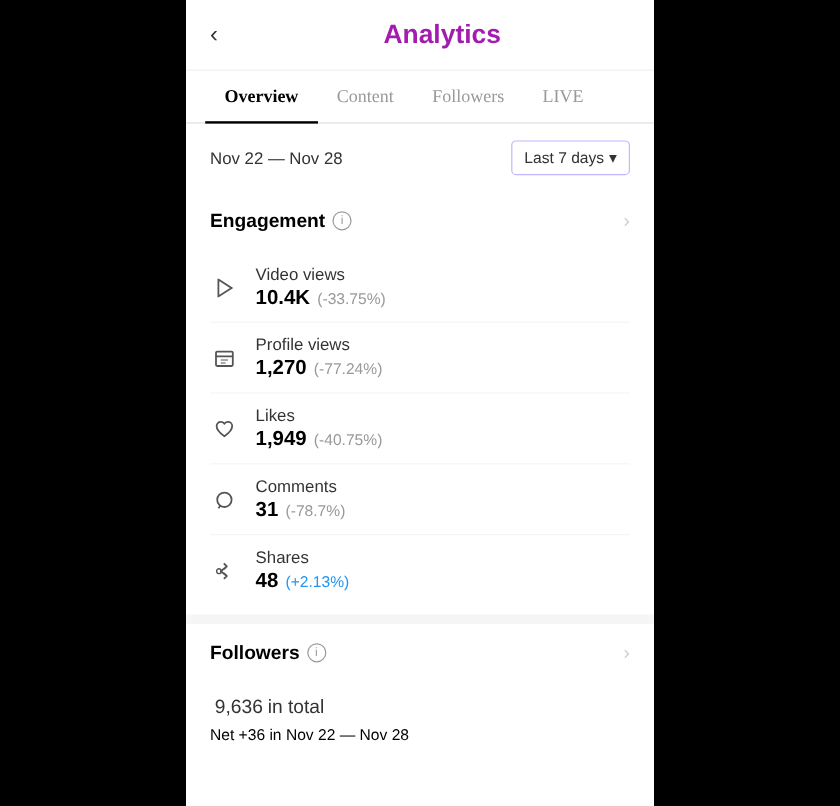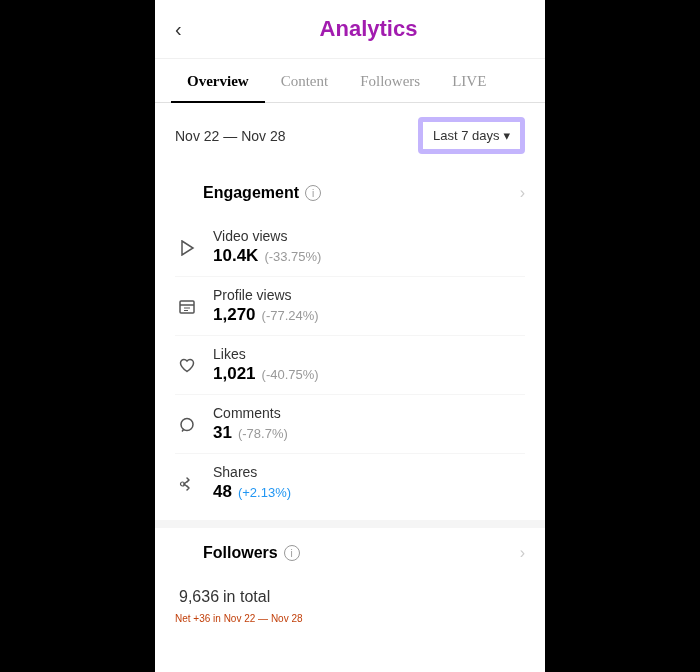--- a/index.html
+++ b/index.html
@@ -73,21 +73,21 @@
       display: flex;
       align-items: center;
       justify-content: space-between;
       padding: 14px 20px;
     }
     .date-range {
       font-size: 14px;
       color: #333;
     }
     .filter-btn {
-      border: 5px solid #c4b5fd;
+      border: 1px solid #c4b5fd;
       border-radius: 4px;
       padding: 6px 10px;
       font-size: 13px;
       color: #333;
       cursor: pointer;
       background: #fff;
       display: flex;
       align-items: center;
       gap: 4px;
     }
@@ -95,23 +95,21 @@
       padding: 16px 20px 8px;
     }
     .section-header {
       display: flex;
       align-items: center;
       justify-content: space-between;
       margin-bottom: 16px;
     }
     .section-title-row {
       display: flex;
-      align-items: center;
       gap: 6px;
-      margin-left: 28px;
     }
     .section-title {
       font-size: 16px;
       font-weight: 600;
       color: #000;
     }
     .info-icon {
       width: 16px;
       height: 16px;
       border: 1px solid #999;
@@ -186,22 +184,22 @@
       color: #000;
       margin-top: 4px;
     }
     .followers-total span {
       font-size: 16px;
       font-weight: 400;
       color: #333;
       margin-left: 4px;
     }
     .followers-net {
-      font-size: 10px;
-      color: #c2410c;
+      font-size: 13px;
+      color: #000000;
       margin-top: 4px;
     }
   </style>
 </head>
 <body>
 
 <div class="phone-frame">
 
   <div class="header">
     <button class="back-btn">‹</button>
@@ -277,21 +275,21 @@
 
     <div class="stat-item">
       <div class="stat-icon">
         <svg width="16" height="16" viewBox="0 0 16 16" fill="none">
           <path d="M8 13.5C8 13.5 1.5 9 1.5 5C1.5 3.07 3.07 1.5 5 1.5C6.2 1.5 7.25 2.1 8 3C8.75 2.1 9.8 1.5 11 1.5C12.93 1.5 14.5 3.07 14.5 5C14.5 9 8 13.5 8 13.5Z" stroke="#555" stroke-width="1.5"></path>
         </svg>
       </div>
       <div class="stat-content">
         <span class="stat-label">Likes</span>
         <div class="stat-value-row">
-          <span class="stat-value">1,021</span>
+          <span class="stat-value">1,949</span>
           <span class="stat-change">(-40.75%)</span>
         </div>
       </div>
     </div>
 
     <div class="stat-item">
       <div class="stat-icon">
         <svg width="16" height="16" viewBox="0 0 16 16" fill="none">
           <circle cx="8" cy="7.5" r="6" stroke="#555" stroke-width="1.5"></circle>
           <path d="M5 12l-2 2.5" stroke="#555" stroke-width="1.5"></path>

